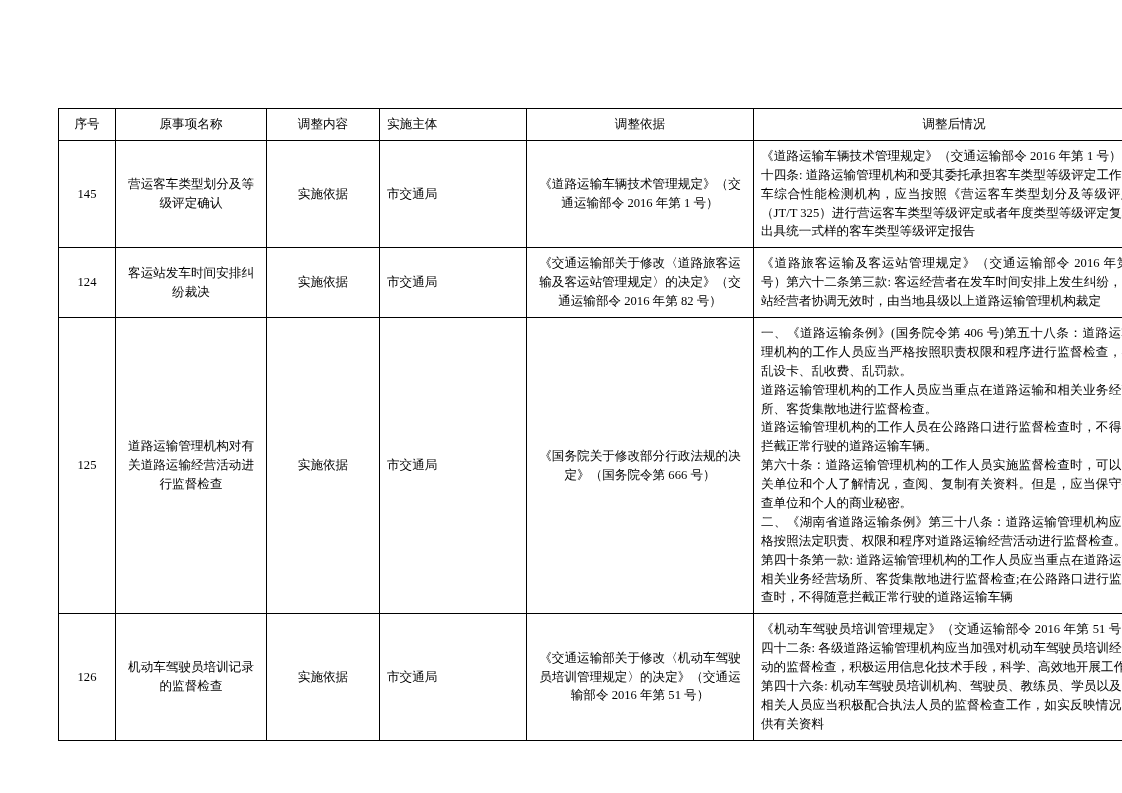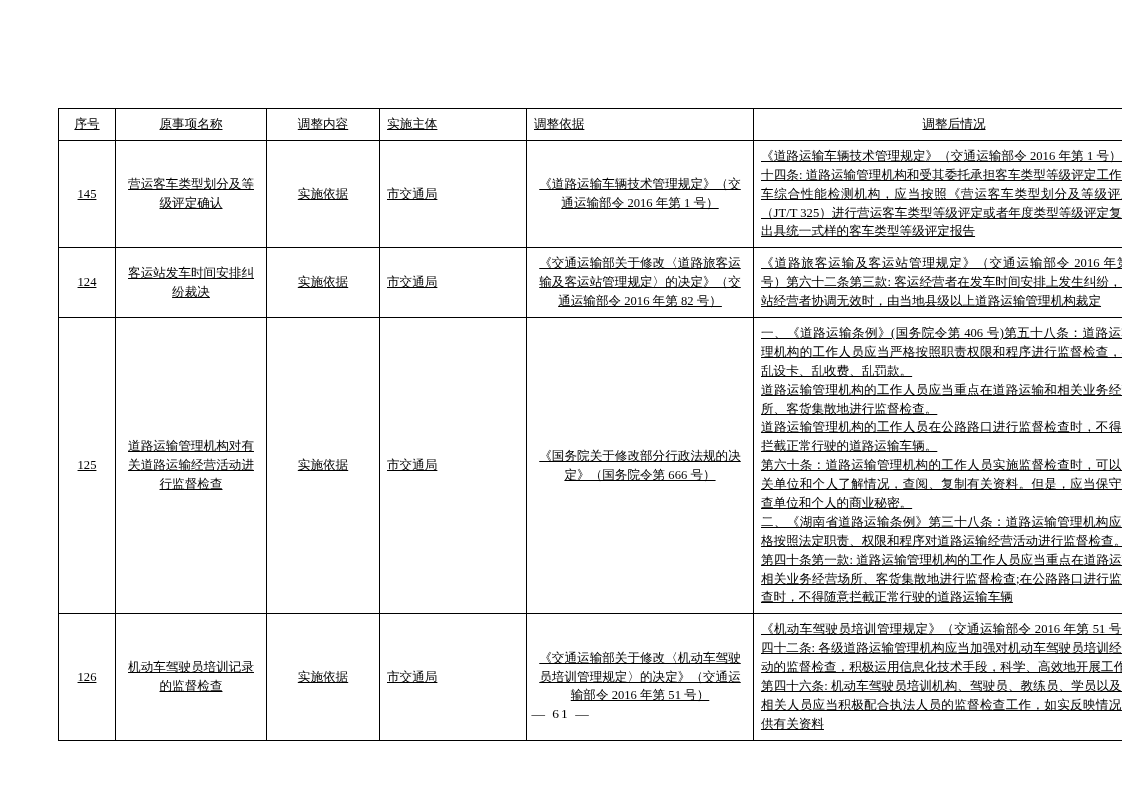--- a/index.html
+++ b/index.html
@@ -21,21 +21,20 @@
     top: 0;
     width: 1122px;
     height: 793px;
     box-sizing: border-box;
   }
   .table-wrap {
     position: absolute;
     left: 58px;
     top: 108px;
     width: 1006px;
-    text-decoration: underline;
   }
   table.doc-table {
     border-collapse: collapse;
     width: 1006px;
     table-layout: fixed;
   }
   table.doc-table td, table.doc-table th {
     border: 1px solid #000000;
     vertical-align: middle;
     padding: 6px 7px;
@@ -103,21 +102,21 @@
 <div class="page">
 
   <div class="table-wrap">
     <table class="doc-table">
       <thead>
         <tr>
           <td class="c-num hdr-num">序号</td>
           <td class="c-name" style="">原事项名称</td>
           <td class="c-content">调整内容</td>
           <td class="c-subject">实施主体</td>
-          <td class="c-basis" style="text-align:left">调整依据</td>
+          <td class="c-basis" style="text-align:center">调整依据</td>
           <td class="c-after" style="text-align:center; vertical-align:middle">调整后情况</td>
         </tr>
       </thead>
       <tbody>
 
         <tr>
           <td class="c-num">145</td>
           <td class="c-name">营运客车类型划分及等级评定确认</td>
           <td class="c-content">实施依据</td>
           <td class="c-subject">市交通局</td>
@@ -163,15 +162,14 @@
           <td class="c-after">
             <p class="after-line">《机动车驾驶员培训管理规定》（交通运输部令 2016 年第 51 号）第四十二条: 各级道路运输管理机构应当加强对机动车驾驶员培训经营活动的监督检查，积极运用信息化技术手段，科学、高效地开展工作。</p>
             <p class="after-line">第四十六条: 机动车驾驶员培训机构、驾驶员、教练员、学员以及其他相关人员应当积极配合执法人员的监督检查工作，如实反映情况，提供有关资料</p>
           </td>
         </tr>
 
       </tbody>
     </table>
   </div>
 
-  <div class="page-number">— 61 —</div>
 
 </div>
 
 </body></html>

